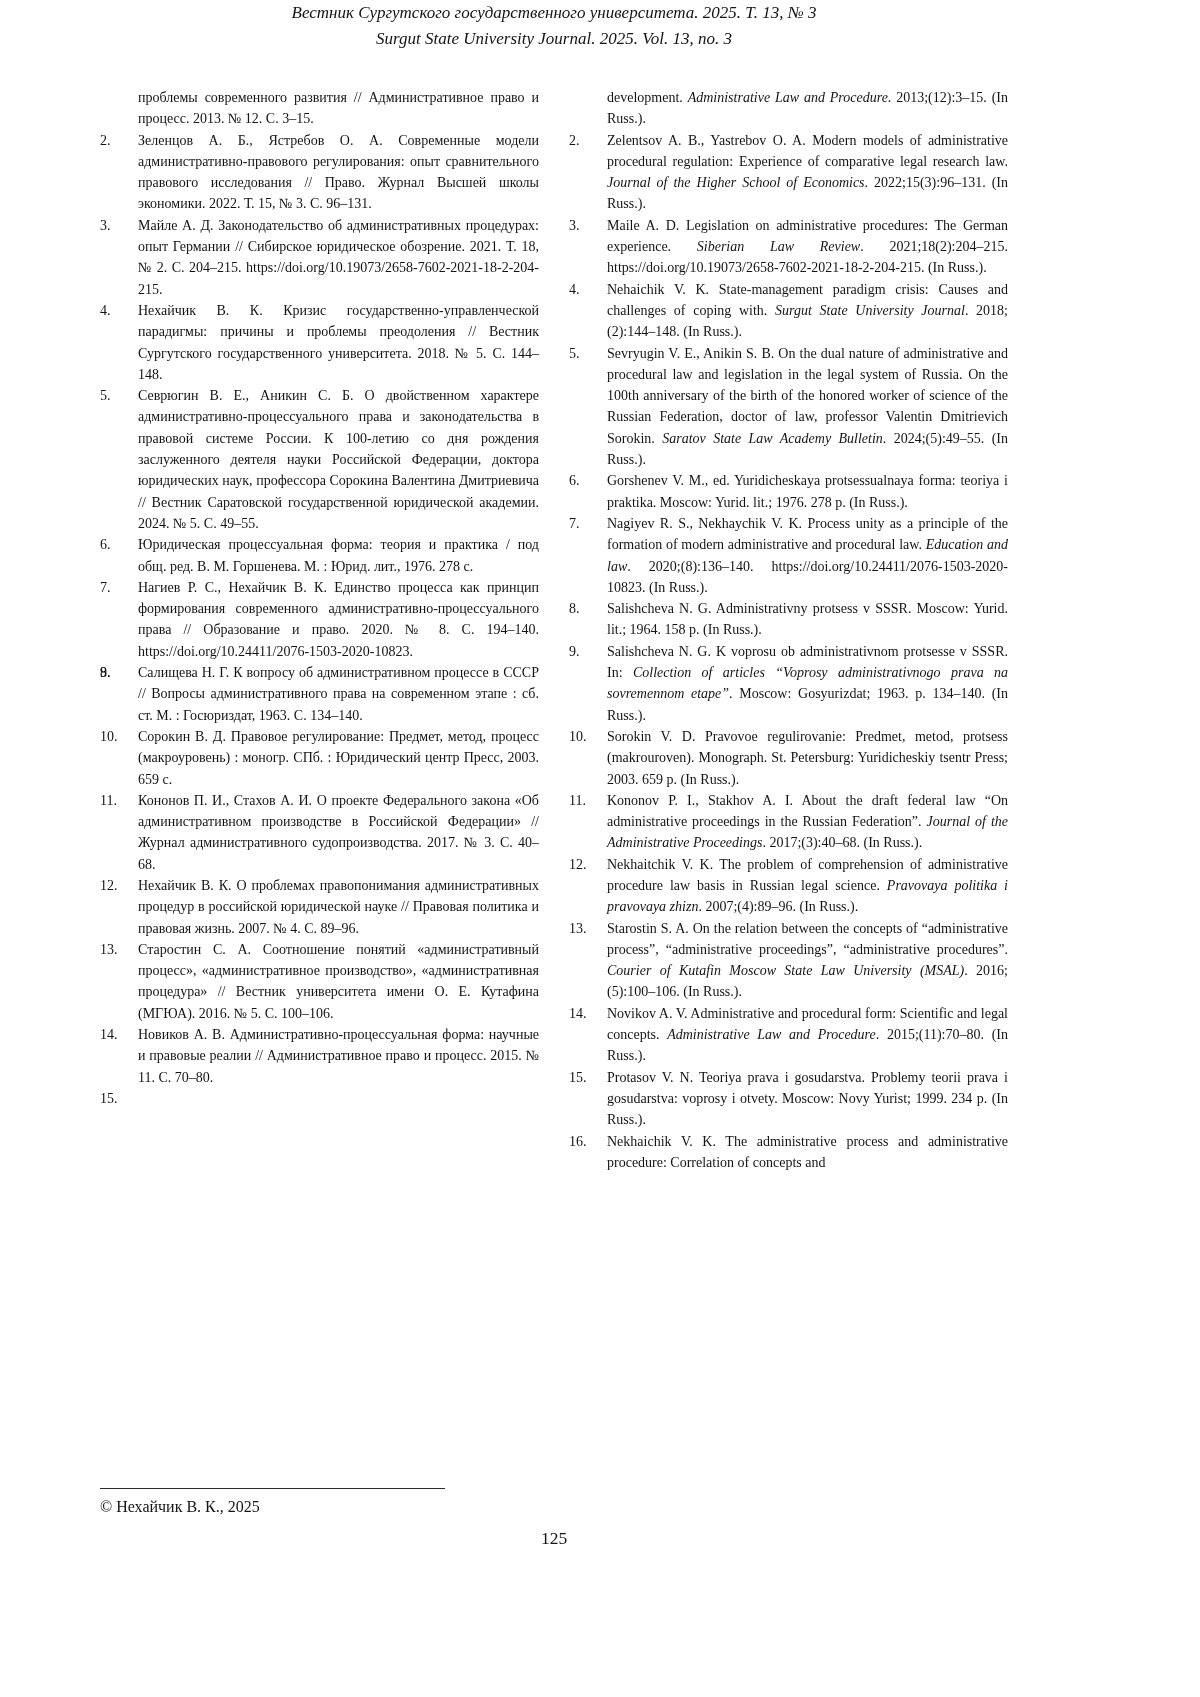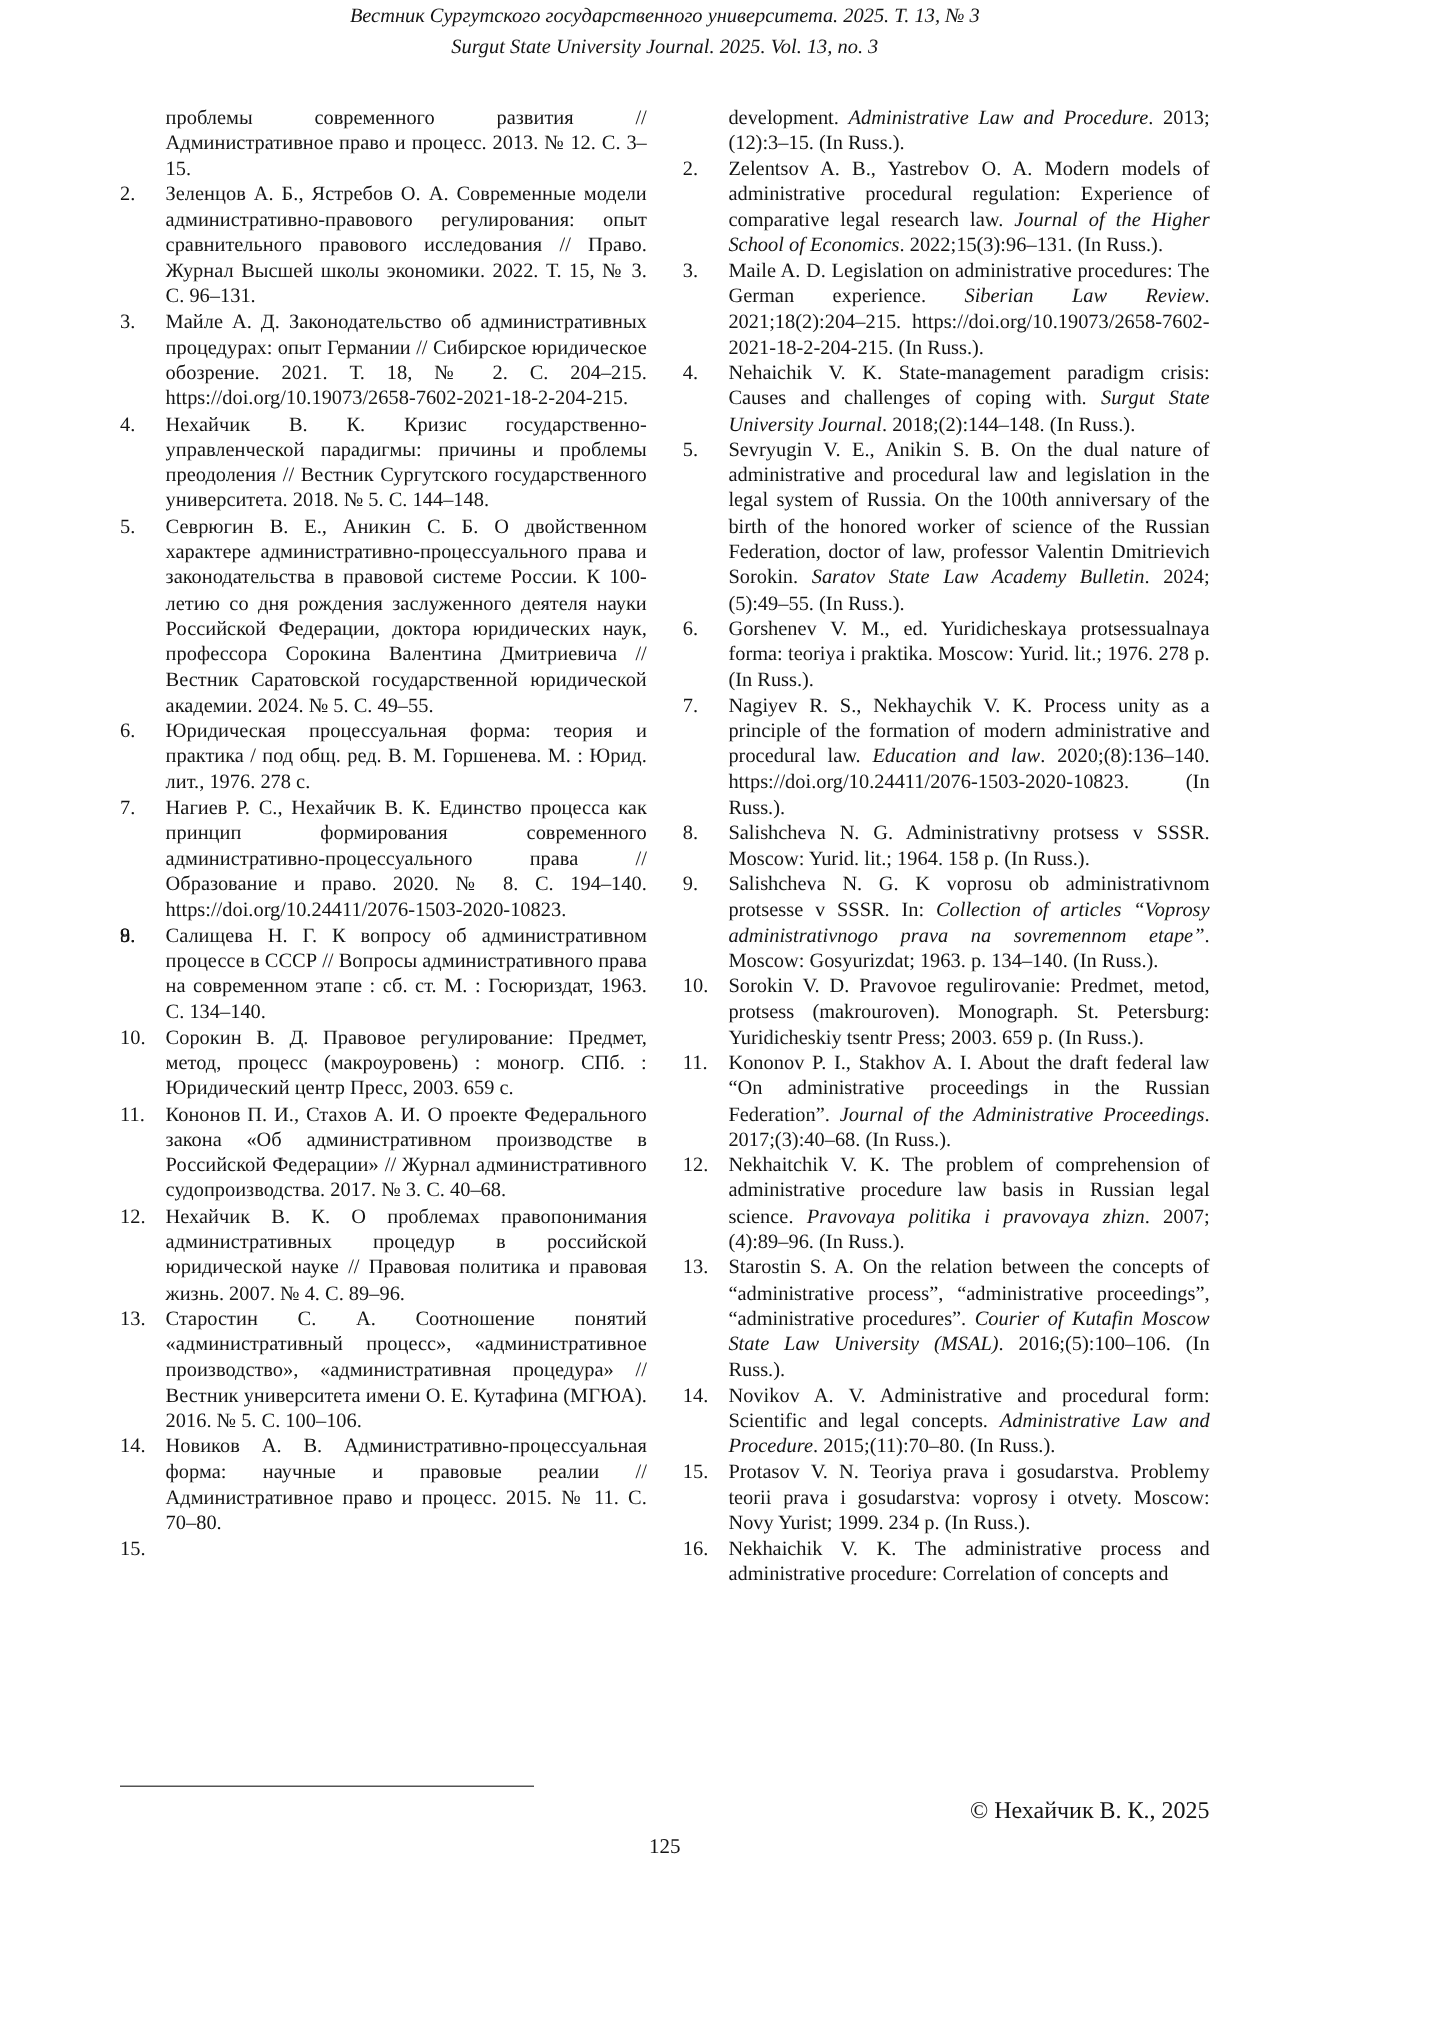--- a/index.html
+++ b/index.html
@@ -23,21 +23,21 @@
     font-size: 17px;
     line-height: 26px;
   }
   .columns {
     display: flex;
     gap: 30px;
     margin-top: 35px;
   }
   .col {
     width: 439px;
-    font-size: 17px;
+    font-size: 14px;
     line-height: 21.3px;
     text-align: justify;
     hyphens: auto;
     -webkit-hyphens: auto;
   }
   .ref {
     position: relative;
     padding-left: 38px;
   }
   .ref-num {
@@ -58,22 +58,21 @@
     top: 1488px;
     width: 908px;
   }
   .footer-rule {
     width: 345px;
     height: 0;
     border-top: 1px solid #2a2a2a;
   }
   .footer-copy {
     margin-top: 9px;
-    font-size: 20px;
-    text-align: right;
+    font-size: 16px;
   }
   .page-number {
     position: absolute;
     left: 100px;
     top: 1528px;
     width: 908px;
     text-align: center;
     font-size: 17.5px;
     font-family: Liberation Serif, serif;
   }

